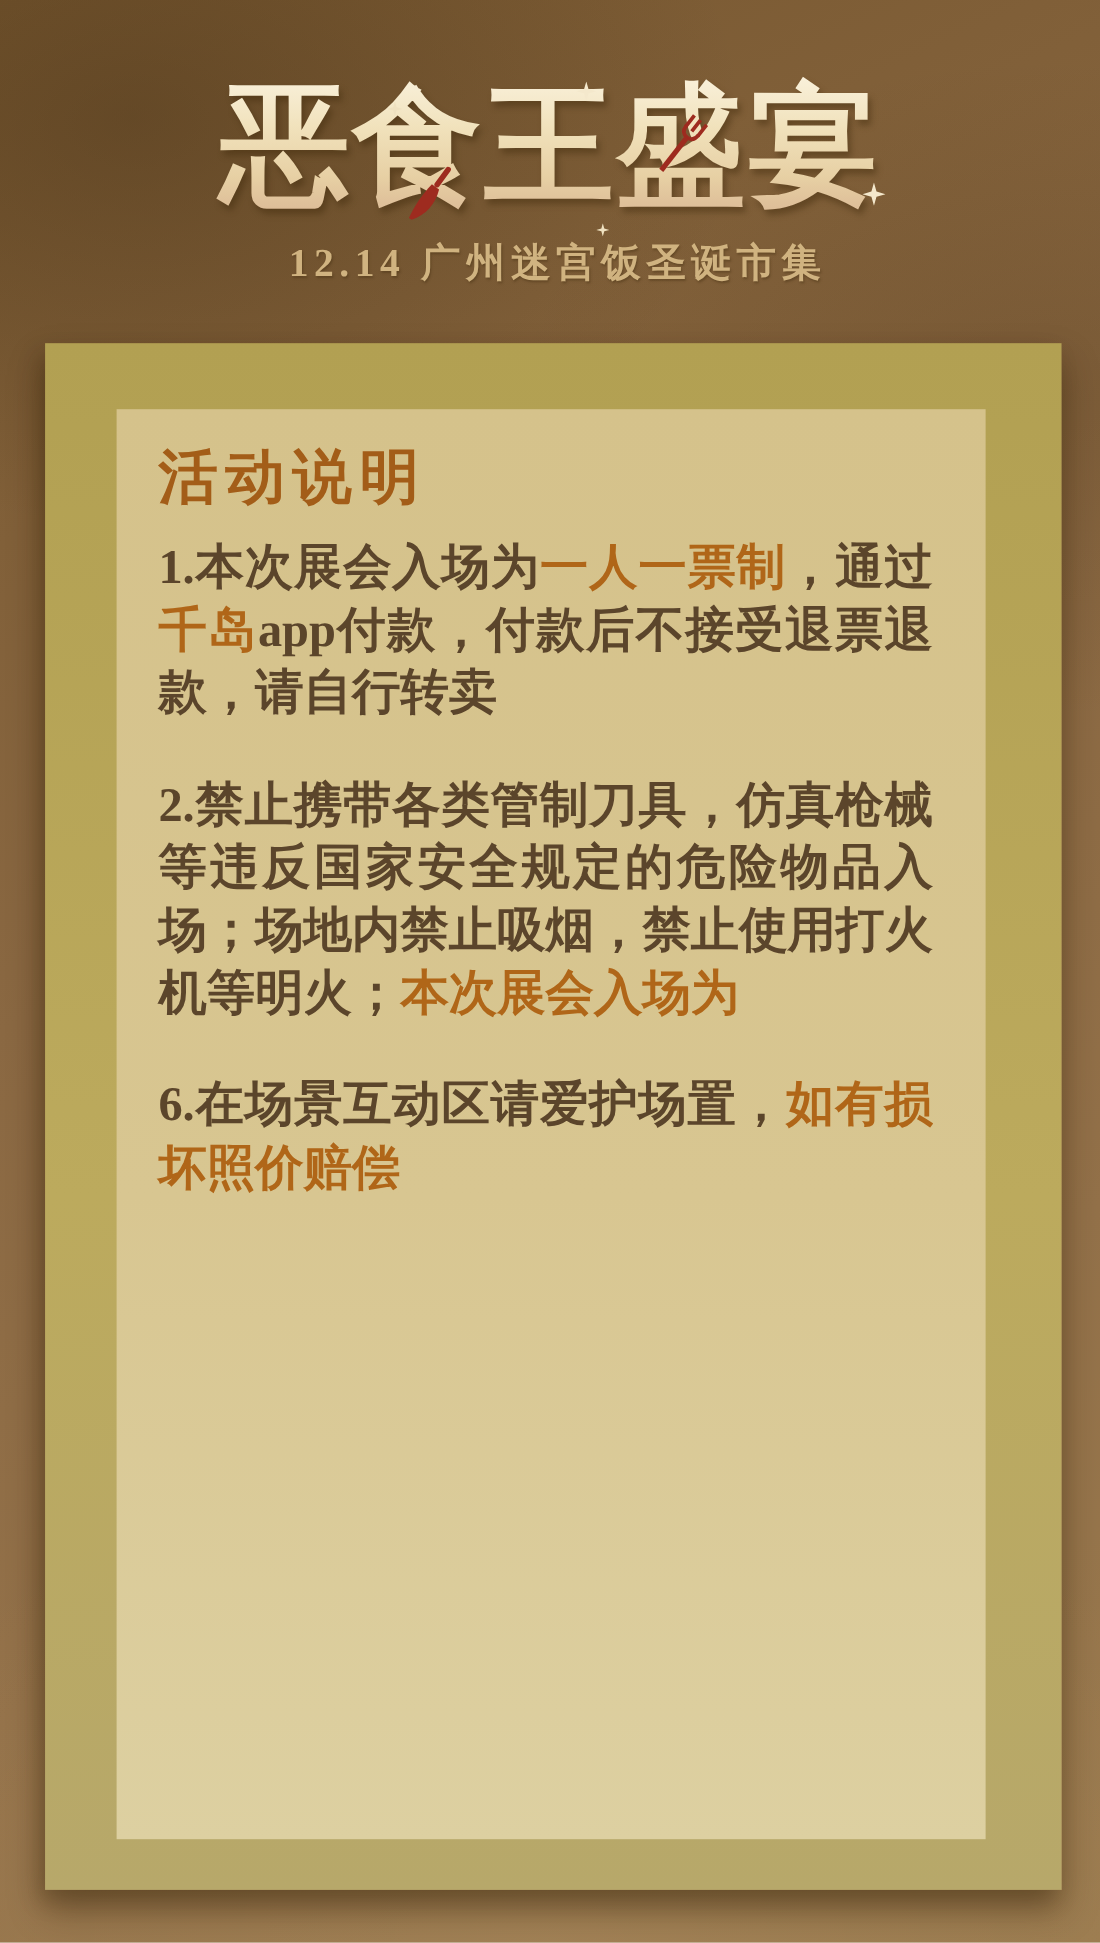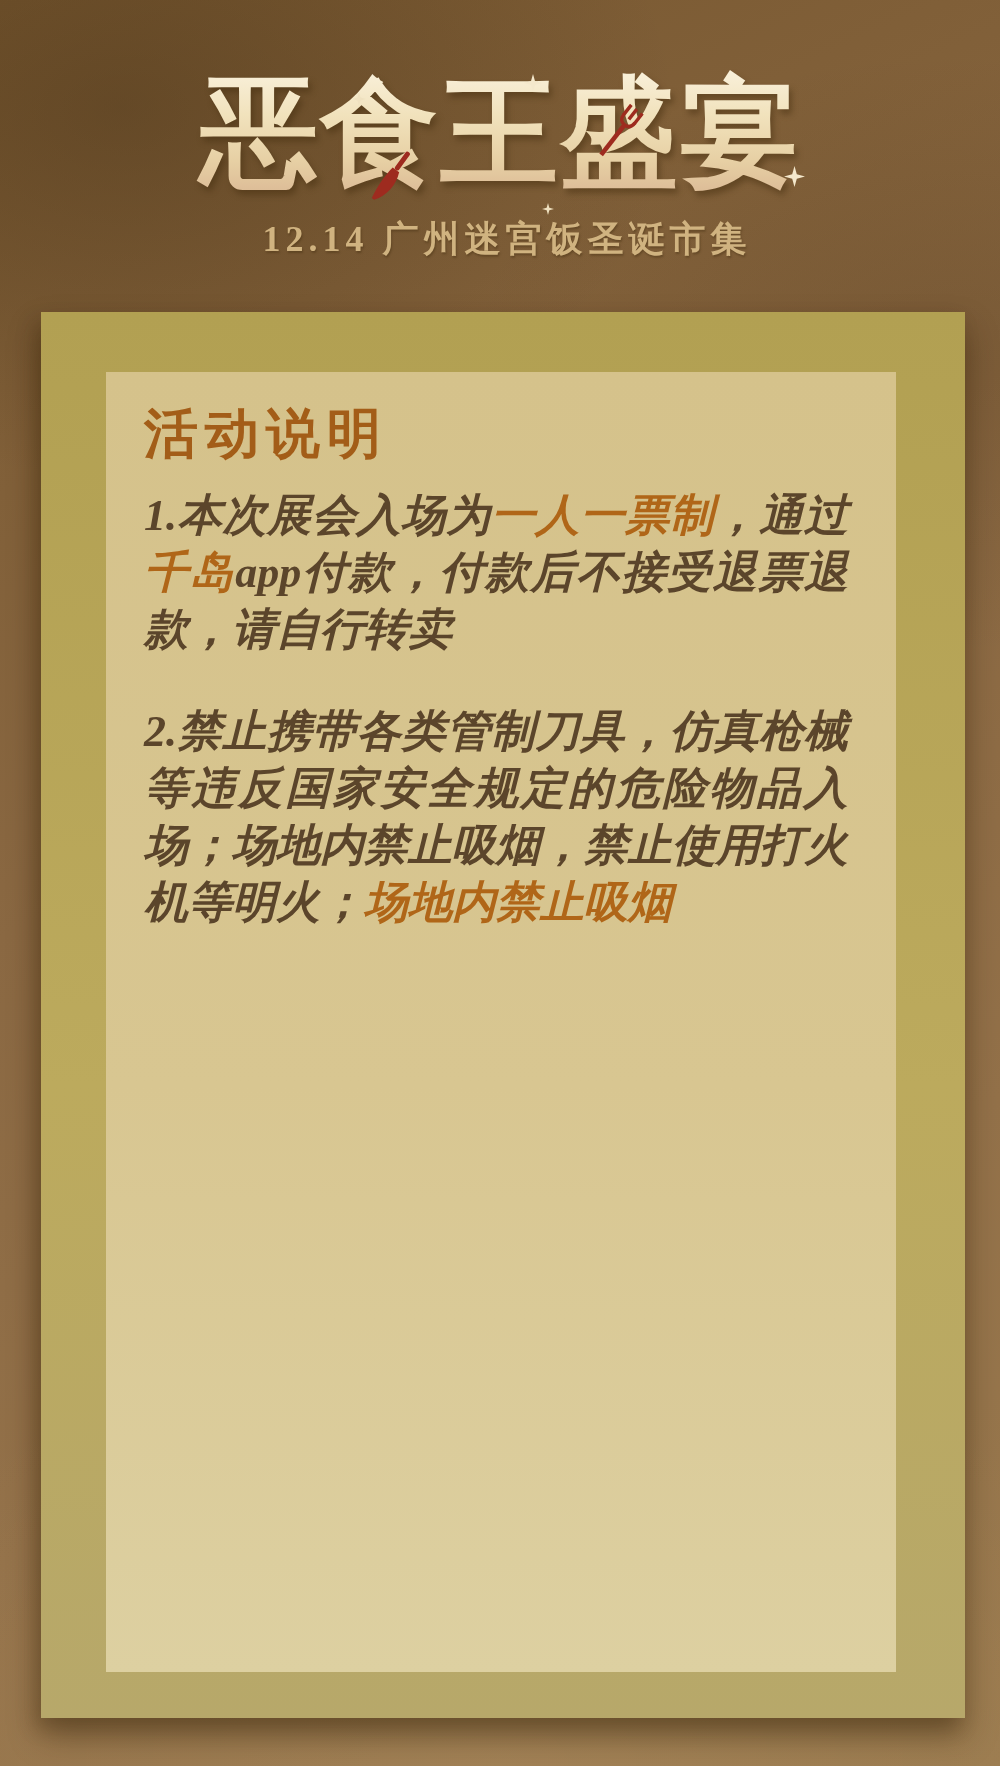--- a/index.html
+++ b/index.html
@@ -54,21 +54,20 @@
   .notice-heading{
     margin:0 0 16px 0;
     font-size:54px;font-weight:700;letter-spacing:7px;
     color:var(--heading,#a35d18);
   }
   .rule{
     margin:0 0 44px 0;
     font-size:44px;line-height:1.3;font-weight:700;
     color:var(--body-text,#5b452b);
     text-align:justify;
-    font-style:italic;
   }
   .rule .hl{color:var(--highlight,#b06618);}
 </style>
 </head>
 <body>
 
 <div class="poster">
 
   <header class="masthead">
     <h1 class="title">恶食王盛宴</h1>
@@ -99,18 +98,19 @@
       </svg>
 
     <div class="subtitle">12.14 广州迷宫饭圣诞市集</div>
   </header>
 
   <section class="outer-card">
     <div class="inner-card">
       <h2 class="notice-heading">活动说明</h2>
       <div id="rules">
           <p class="rule"><span>1.本次展会入场为</span><span class="hl">一人一票制</span><span>，通过</span><span class="hl">千岛</span><span>app付款，付款后不接受退票退款，请自行转卖</span></p>
-          <p class="rule"><span>2.禁止携带各类管制刀具，仿真枪械等违反国家安全规定的危险物品入场；场地内禁止吸烟，禁止使用打火机等明火；</span><span class="hl">场地内禁止吸烟</span></p>
+          <p class="rule"><span>2.禁止携带各类管制刀具，仿真枪械等违反国家安全规定的危险物品入场；场地内禁止吸烟，禁止使用打火机等明火；</span><span class="hl">本次展会入场为</span></p>
+          <p class="rule"><span>6.在场景互动区请爱护场置，</span><span class="hl">如有损坏照价赔偿</span></p>
         </div>
     </div>
   </section>
 
 </div>
 
 </body></html>

